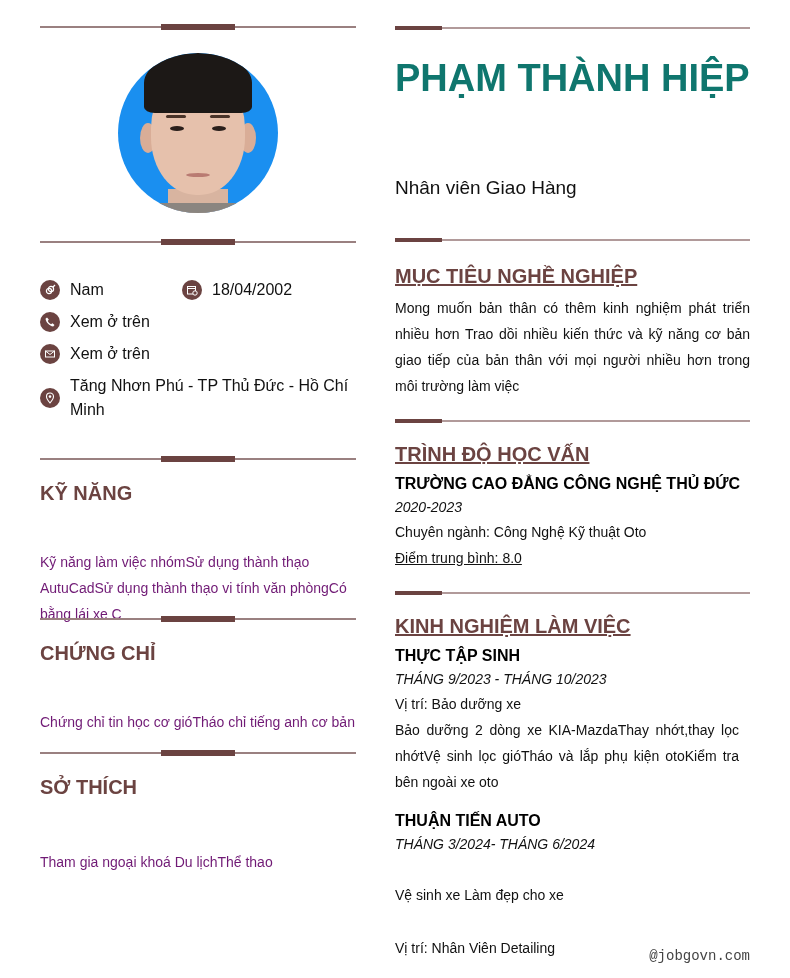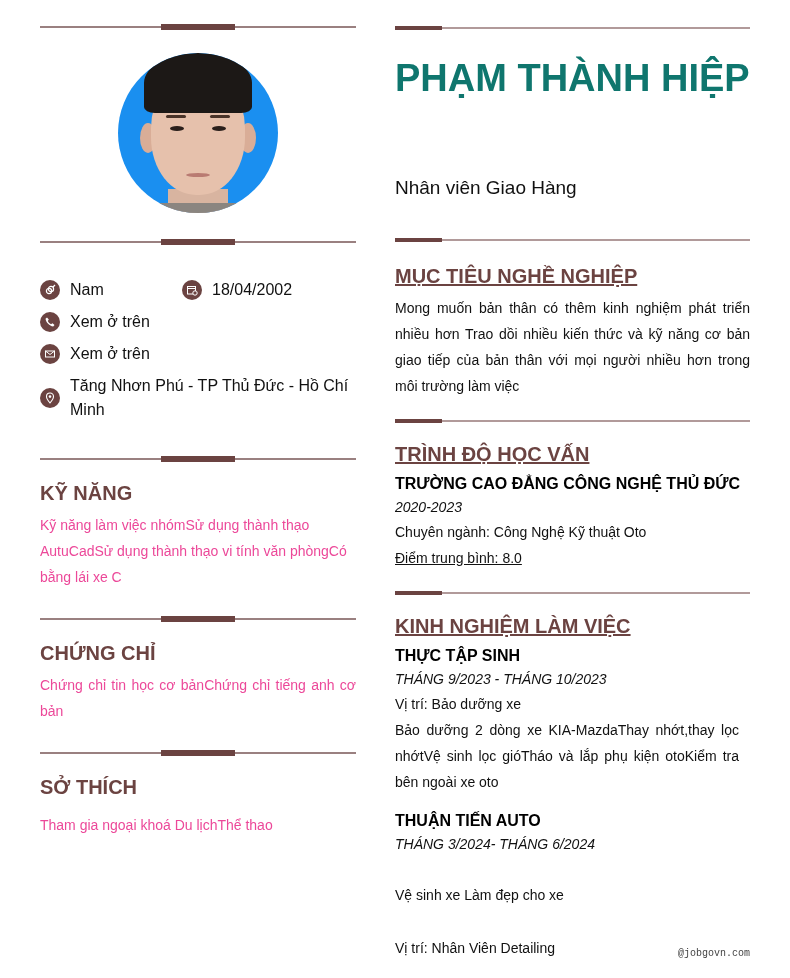--- a/index.html
+++ b/index.html
@@ -30,32 +30,32 @@
     .avatar .brow-r { position: absolute; left: 92px; top: 62px; width: 20px; height: 3px; background: #4a3328; border-radius: 2px; }
     .avatar .mouth { position: absolute; left: 68px; top: 120px; width: 24px; height: 4px; background: #b97b72; border-radius: 50%; }
     .avatar .neck { position: absolute; left: 50px; top: 136px; width: 60px; height: 30px; background: #d8b4a0; }
     .avatar .shirt { position: absolute; left: 0; top: 150px; width: 160px; height: 20px; background: #8a8580; }
 
     .info-row { position: absolute; left: 0; display: flex; align-items: flex-start; font-size: 16px; line-height: 24px; color: #111; }
     .icon { width: 20px; height: 20px; border-radius: 50%; background: #6b4341; color: #fff; display: inline-flex; align-items: center; justify-content: center; flex: 0 0 20px; margin-right: 10px; margin-top: 2px; }
     .icon svg { width: 12px; height: 12px; }
 
     .lh2 { font-size: 20px; font-weight: bold; color: #6b4341; position: absolute; left: 0; line-height: 24px; }
-    .ltext { position: absolute; left: 0; width: 316px; font-size: 14px; line-height: 26px; color: #ec4899; }
+    .ltext { position: absolute; left: 0; width: 316px; font-size: 14px; line-height: 26px; color: #701a75; margin-top: 37px; }
     .justify { text-align: justify; }
 
     .name { position: absolute; left: 0; top: 48px; font-size: 38px; font-weight: bold; line-height: 60px; color: #0f766e; width: 355px; }
     .title { position: absolute; left: 0; top: 176px; font-size: 19px; color: #111; line-height: 24px; }
     .rh2 { position: absolute; left: 0; font-size: 20px; font-weight: bold; color: #6b4341; line-height: 24px; text-decoration: underline; }
     .rtext { position: absolute; left: 0; width: 355px; font-size: 14px; line-height: 26px; color: #111; }
     .bold-h { position: absolute; left: 0; font-size: 16px; font-weight: bold; color: #000; line-height: 20px; }
     .ital { position: absolute; left: 0; font-size: 14px; font-style: italic; color: #111; line-height: 20px; }
     .line { position: absolute; left: 0; font-size: 14px; line-height: 20px; color: #111; }
 
-    .watermark { position: absolute; right: 40px; top: 948px; font-family: "Liberation Mono", "DejaVu Sans Mono", monospace; font-size: 10px; color: #444; }
+    .watermark { position: absolute; right: 40px; top: 948px; font-family: "Liberation Mono", "DejaVu Sans Mono", monospace; font-size: 14px; color: #444; }
   </style>
 </head>
 <body>
 
 <div class="left">
   <div class="ldiv" style="top:23px;">
       <div class="thin"></div>
       <div class="thick"></div>
     </div>
 
@@ -130,21 +130,21 @@
       <div class="thick"></div>
     </div>
   <div class="lh2" style="top:481px;">KỸ NĂNG</div>
   <div class="ltext" style="top:512px;">Kỹ năng làm việc nhómSử dụng thành thạo AutuCadSử dụng thành thạo vi tính văn phòngCó bằng lái xe C</div>
 
   <div class="ldiv" style="top:615px;">
       <div class="thin"></div>
       <div class="thick"></div>
     </div>
   <div class="lh2" style="top:641px;">CHỨNG CHỈ</div>
-  <div class="ltext justify" style="top:672px;">Chứng chỉ tin học cơ bảnChứng chỉ tiếng anh cơ bản</div>
+  <div class="ltext justify" style="top:672px;">Chứng chỉ tin học cơ gióTháo chỉ tiếng anh cơ bản</div>
 
   <div class="ldiv" style="top:749px;">
       <div class="thin"></div>
       <div class="thick"></div>
     </div>
   <div class="lh2" style="top:775px;">SỞ THÍCH</div>
   <div class="ltext" style="top:812px;">Tham gia ngoại khoá Du lịchThể thao</div>
 </div>
 
 <div class="right">

